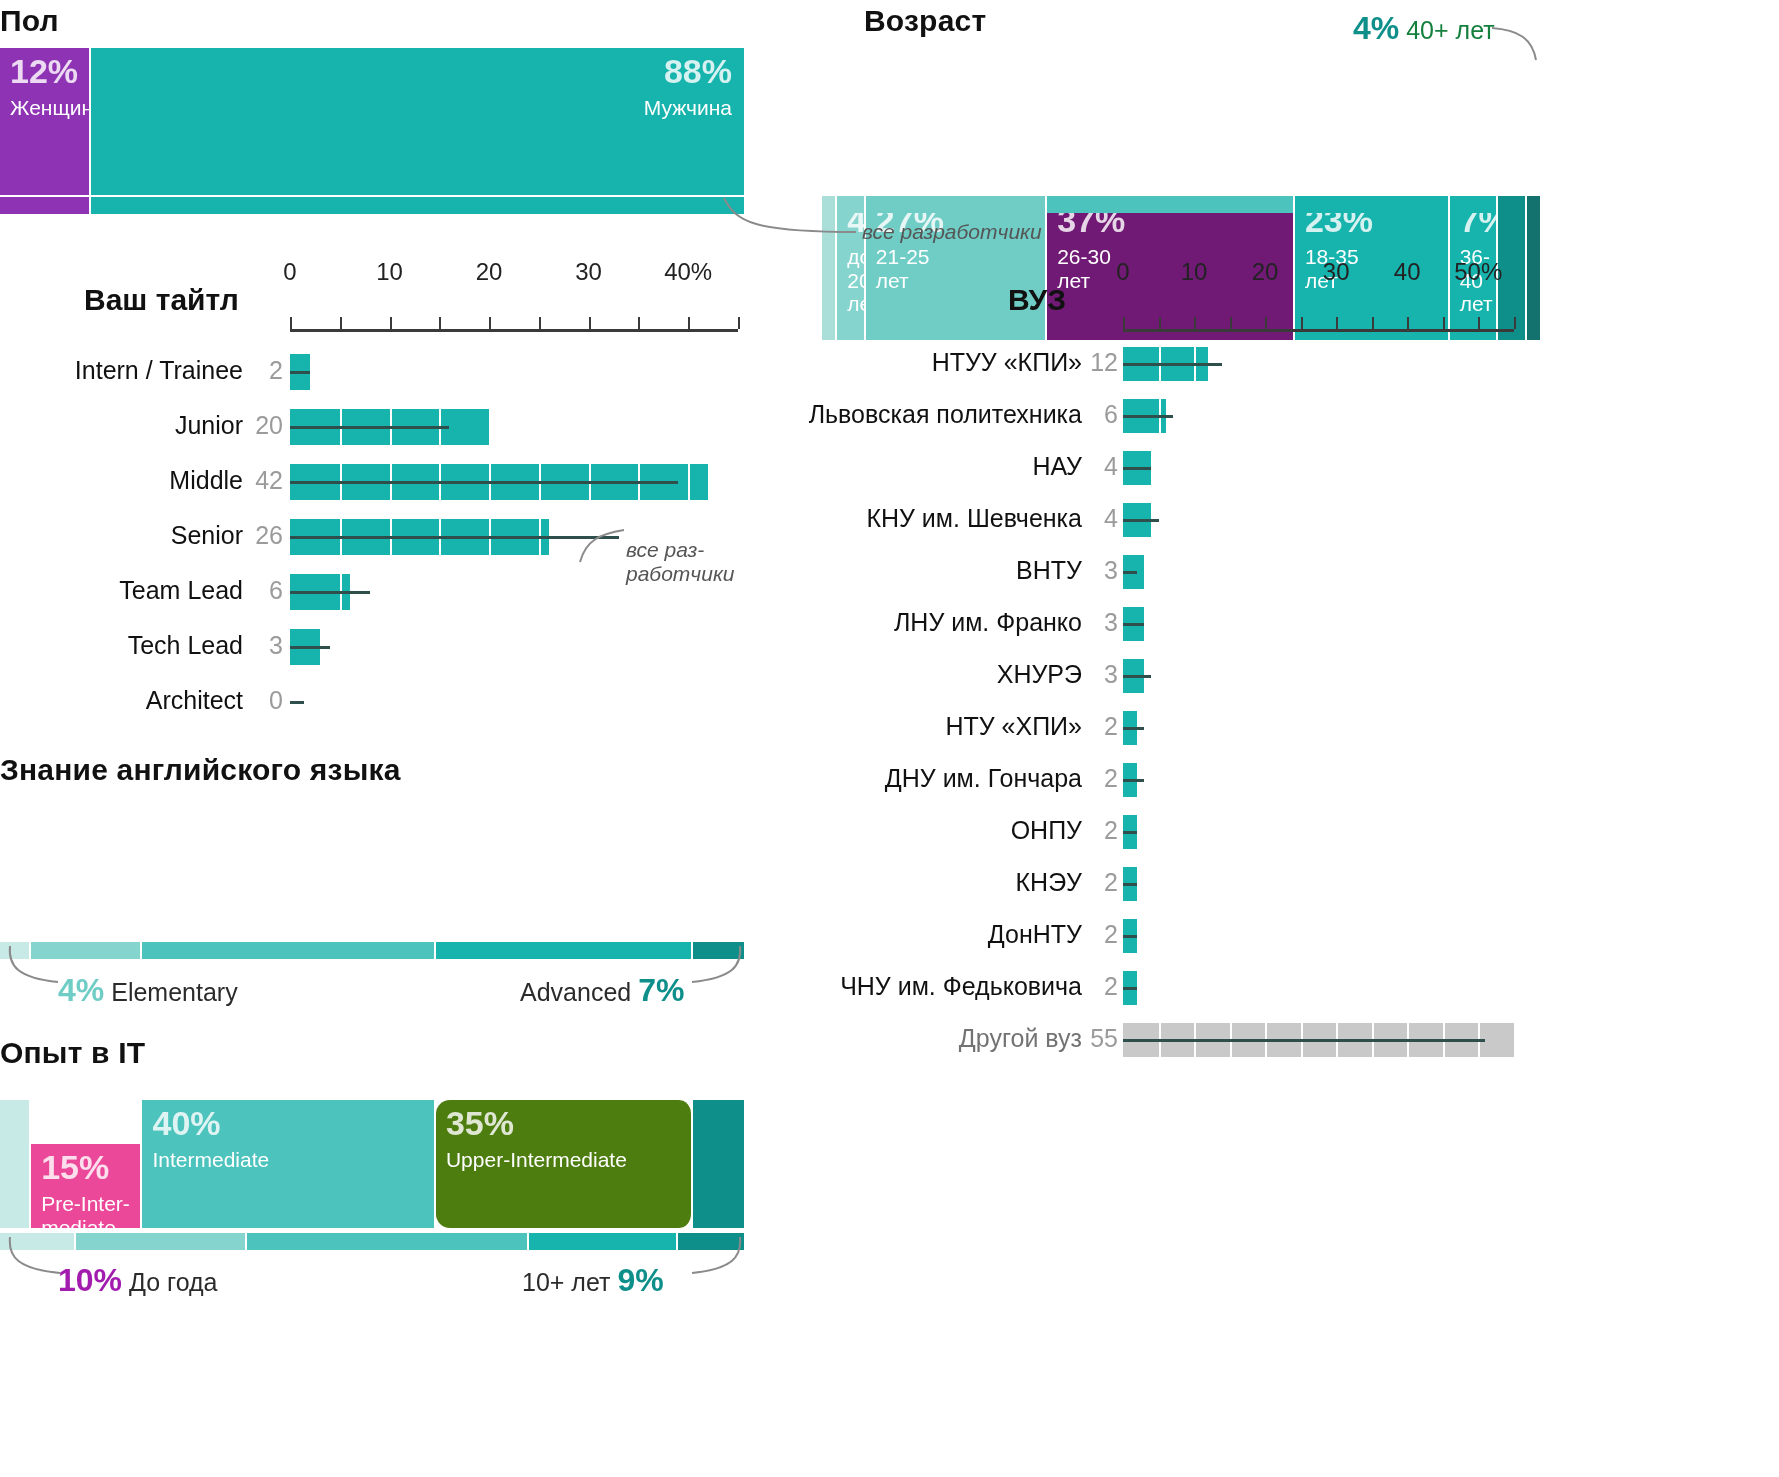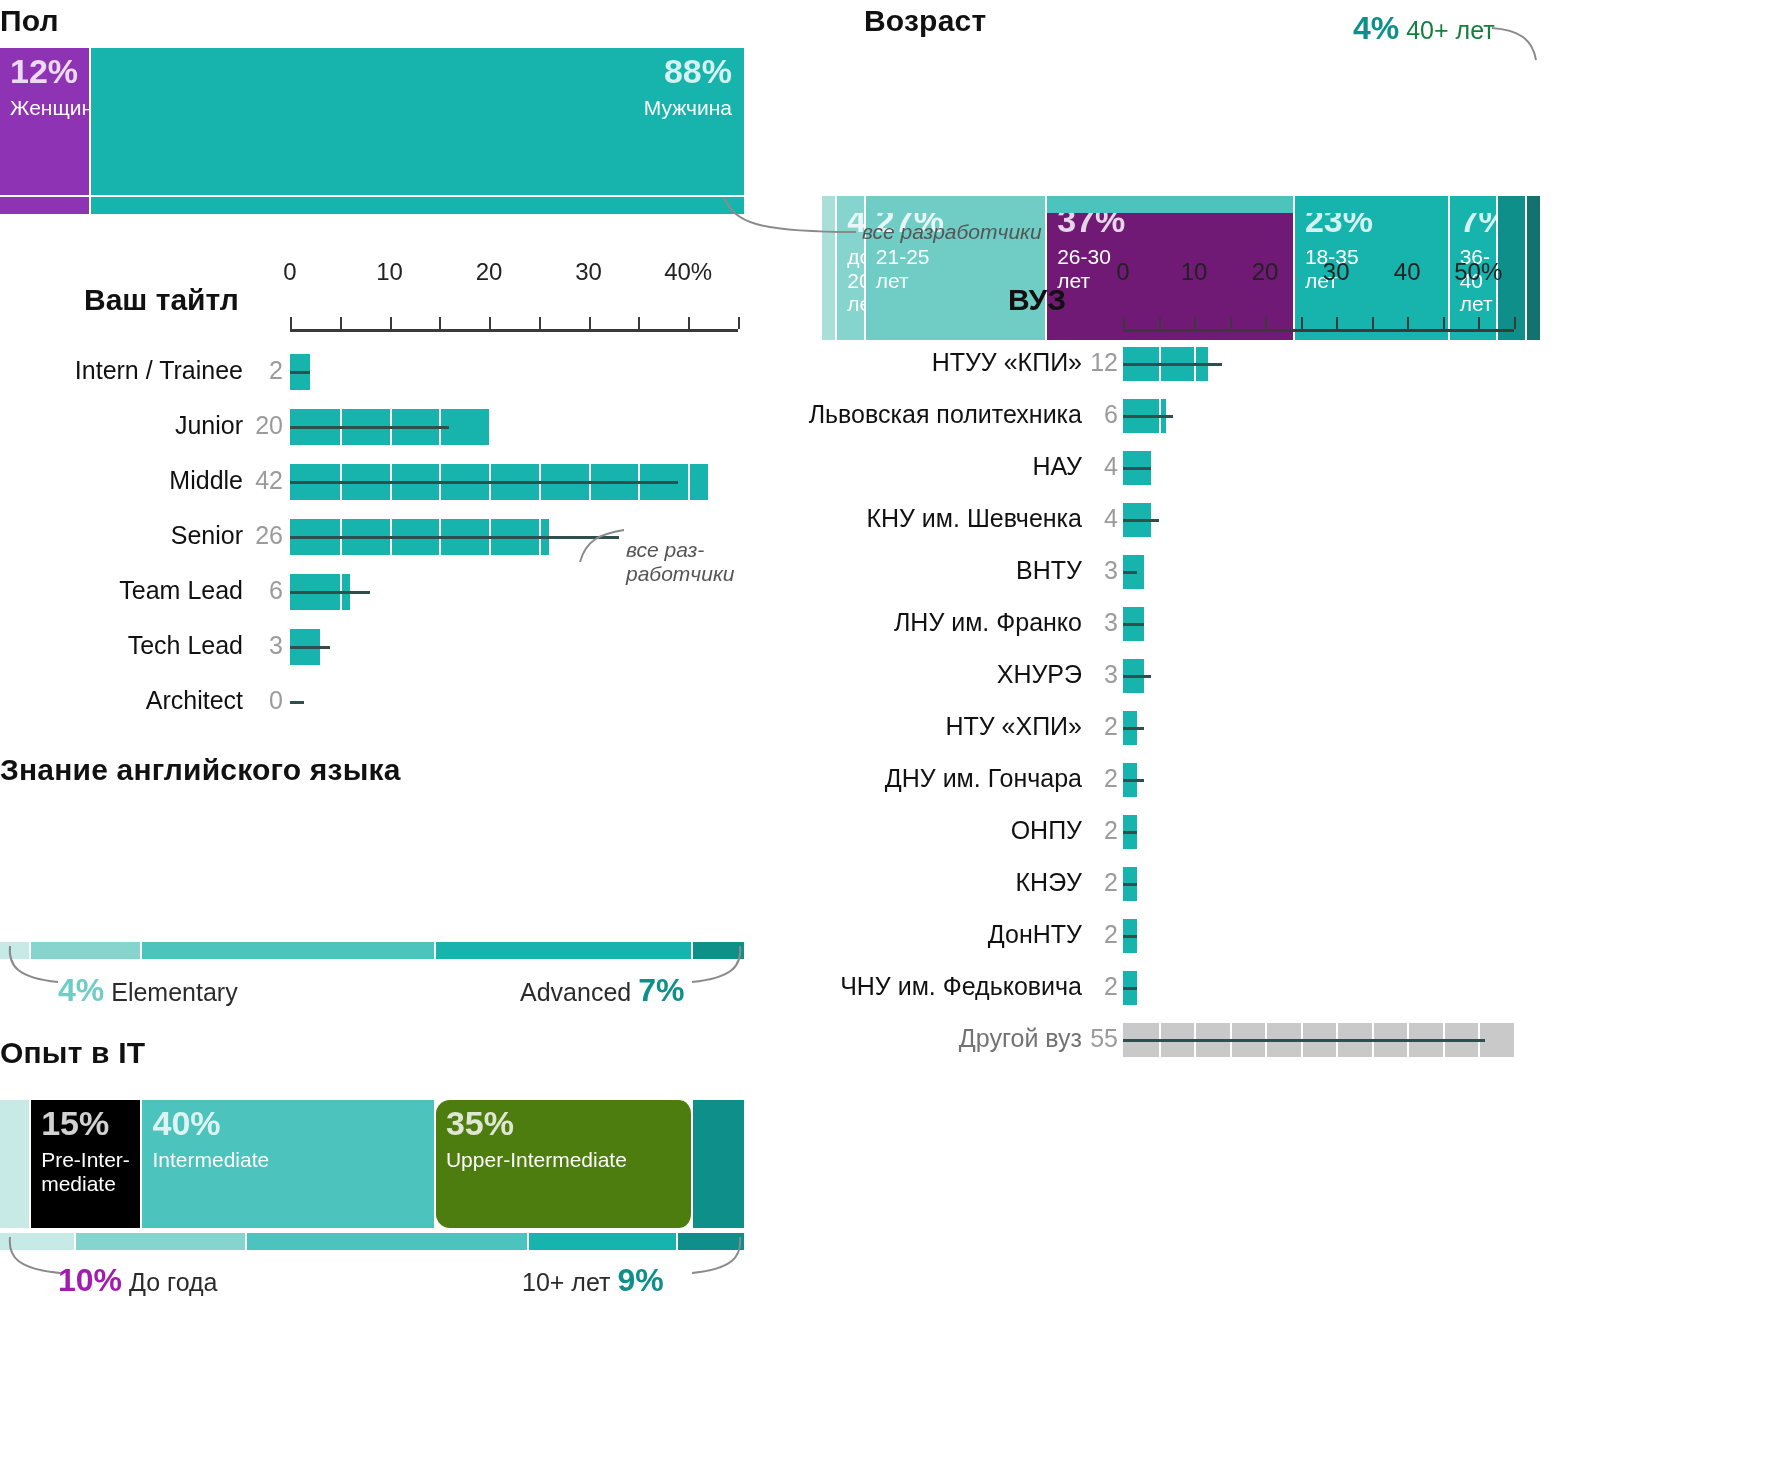--- a/index.html
+++ b/index.html
@@ -269,21 +269,21 @@
   </div>
 <svg class="abs" style="left:572px;top:528px;" width="70" height="40">
   <path d="M52 2 C28 6 14 12 8 34" stroke="#8a8a8a" stroke-width="2" fill="none"></path>
 </svg>
 <div class="abs note" style="left:626px;top:538px;">все раз-
 работчики</div>
 
 <div class="abs sec-title" style="left:0;top:753px;">Знание английского языка</div>
 <div class="abs stack" id="english-stack" style="left:0;top:810px;width:744px;height:128px;">
     <div class="seg" style="flex: 4 0 0px; background: rgb(200, 234, 231);"></div>
-    <div class="seg" style="flex: 15 0 0px; background: #000000;">
+    <div class="seg" style="flex: 15 0 0px; background: #ec4899; margin-top: 44px;">
       <div class="seg-pct">15%</div>
       <div class="seg-lab">Pre-Inter-
 mediate</div>
     </div>
     <div class="seg" style="flex: 40 0 0px; background: rgb(76, 195, 189);">
       <div class="seg-pct">40%</div>
       <div class="seg-lab">Intermediate</div>
     </div>
     <div class="seg" style="flex: 35 0 0px; background: #4d7c0f; border-radius: 14px;">
       <div class="seg-pct">35%</div>

